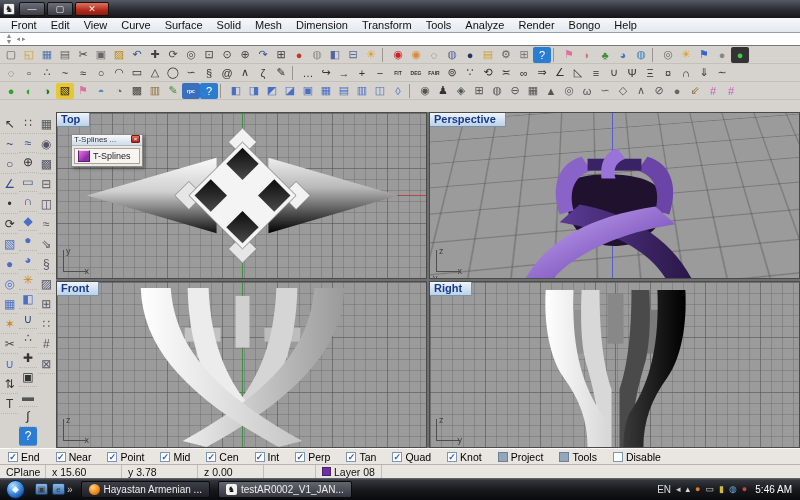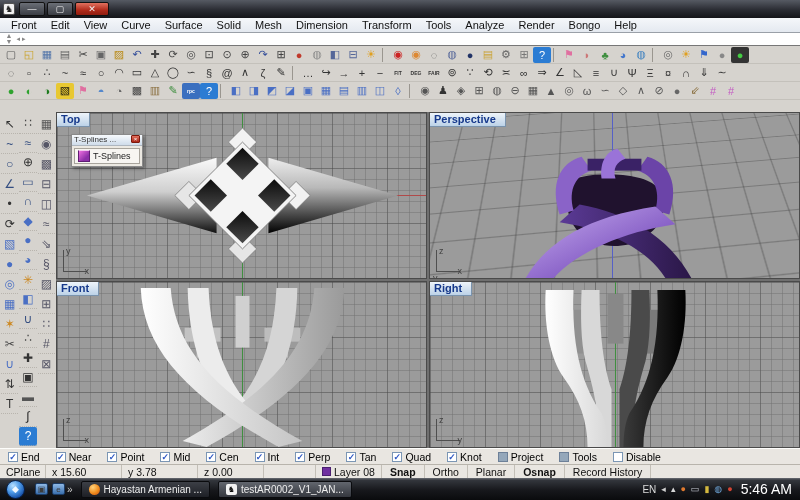--- a/index.html
+++ b/index.html
@@ -97,21 +97,21 @@
   .tasks { display:flex; align-items:center; }
   .task { height:17px; margin-left:8px; padding:0 7px; display:flex; align-items:center; gap:4px; font-size:10px; color:#eee;
     background:linear-gradient(#3c3f46,#1e2026); border:1px solid #0a0b0e; border-radius:2px; white-space:nowrap; max-width:135px; overflow:hidden; }
   .task.active { background:linear-gradient(#62666e,#34373e); }
   .task-ic { width:11px; height:11px; flex:none; border-radius:50%; }
   .task-ic.firefox { background:radial-gradient(circle at 35% 30%, #ffd27a, #f08c1e 55%, #c2490e); }
   .task-ic.rhino { border-radius:2px; background:#f2f2f2; color:#111; font-size:8px; line-height:11px; text-align:center; }
   .task-label { overflow:hidden; text-overflow:ellipsis; }
   .tray { margin-left:auto; display:flex; align-items:center; gap:5px; padding-right:8px; font-size:10px; }
   .tray-item { font-size:9px; color:#cfcfcf; }
-  .tray-clock { color:#fff; font-size:14px; margin-left:3px; }
+  .tray-clock { color:#fff; font-size:10px; margin-left:3px; }
 </style>
 </head>
 <body>
 
 <div id="app">
 
   <div class="titlebar">
     <span class="app-icon">♞</span>
     <span class="winbtns">
       <span class="winbtn">—</span>
@@ -869,27 +869,20 @@
   <div class="statusbar">
     <span class="spane" style="width:46px">CPlane</span>
     <span class="spane" style="width:76px">x 15.60</span>
     <span class="spane" style="width:76px">y 3.78</span>
     <span class="spane" style="width:66px">z 0.00</span>
     <span class="sfill"></span>
     <span class="spane">
       <span class="layer-swatch"></span>
       <span>Layer 08</span>
     </span>
-    <span style="display:flex;height:100%">
-        <span class="status-pane bold">Snap</span>
-        <span class="status-pane">Ortho</span>
-        <span class="status-pane">Planar</span>
-        <span class="status-pane bold">Osnap</span>
-        <span class="status-pane">Record History</span>
-      </span>
   </div>
 
   <div class="taskbar">
     <span class="start-orb">◆</span>
     <span class="quicklaunch">
         <span class="ql-icon"><span style="color: rgb(60, 60, 60);">▣</span></span>
         <span class="ql-icon"><span style="color: rgb(60, 60, 60);">e</span></span>
       </span>
     <span class="ql-more">»</span>
     <span class="tasks">

